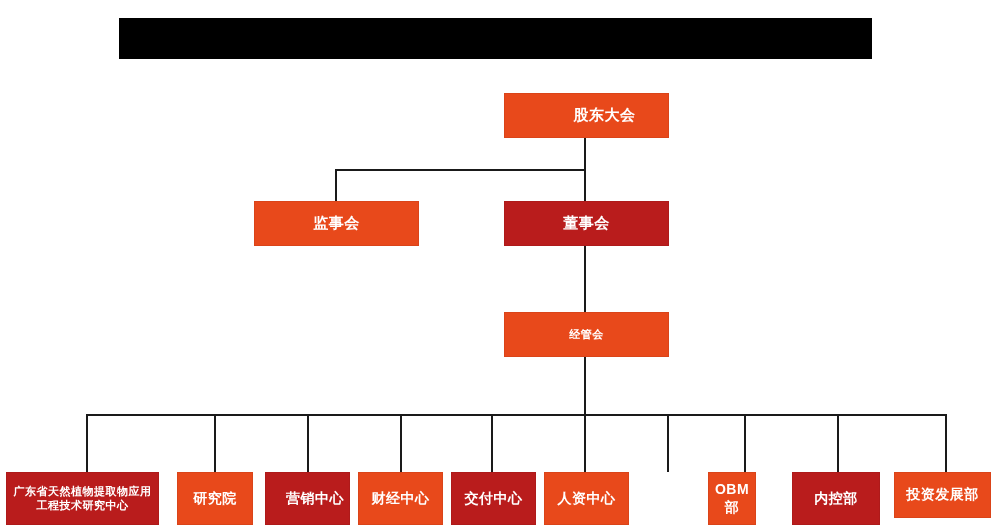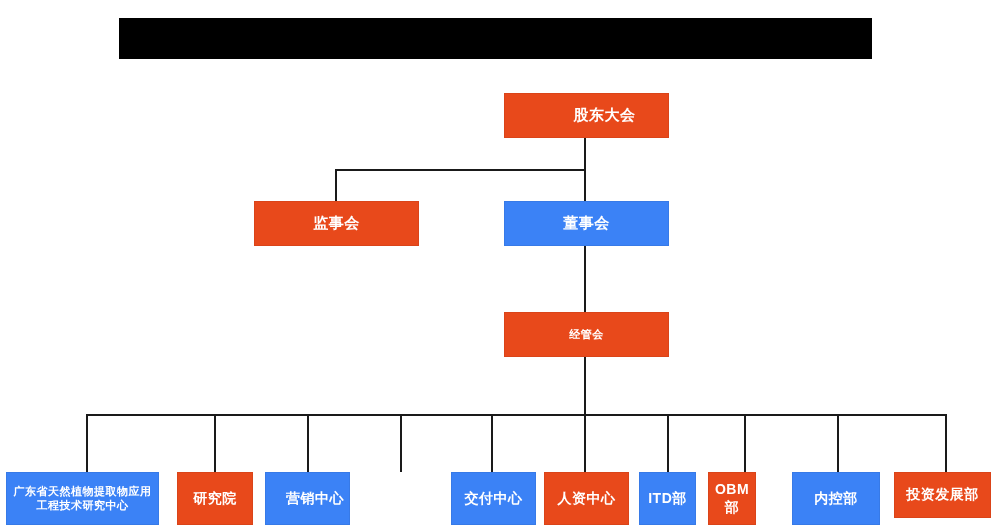--- a/index.html
+++ b/index.html
@@ -41,21 +41,21 @@
     display: flex;
     align-items: center;
     justify-content: center;
     text-align: center;
     color: #ffffff;
     font-weight: bold;
     letter-spacing: 0.5px;
     border: 1px solid rgba(0,0,0,0.06);
   }
   .node.dark   { background: #E8491B; }
-  .node.light  { background: #3b82f6; }
+  .node.light  { background: #b91c1c; }
 
   .node .label {
     display: block;
     padding: 0 4px;
     line-height: 1.25;
   }
   
   .tier-1 { font-size: 15px; padding-left: 36px; }
   .tier-2 { font-size: 15px; }
   .tier-3 { font-size: 11px; }
@@ -121,28 +121,28 @@
 
   <div class="node light tier-4 small" style="left:6px; top:472px; width:153px; height:53px;">
     <span class="label">广东省天然植物提取物应用工程技术研究中心</span>
   </div>
   <div class="node dark tier-4" style="left:177px; top:472px; width:76px; height:53px;">
     <span class="label">研究院</span>
   </div>
   <div class="node light tier-4" style="left:265px; top:472px; width:85px; height:53px;padding-left:15px;">
     <span class="label">营销中心</span>
   </div>
+  <div class="node dark tier-4" style="left:358px; top:472px; width:85px; height:53px;">
+    <span class="label">财经中心</span>
+  </div>
   <div class="node light tier-4" style="left:451px; top:472px; width:85px; height:53px;">
     <span class="label">交付中心</span>
   </div>
   <div class="node dark tier-4" style="left:544px; top:472px; width:85px; height:53px;">
     <span class="label">人资中心</span>
-  </div>
-  <div class="node light tier-4" style="left:639px; top:472px; width:57px; height:53px;">
-    <span class="label">ITD部</span>
   </div>
   <div class="node dark tier-4" style="left:708px; top:472px; width:48px; height:53px;">
     <span class="label">OBM部</span>
   </div>
   <div class="node light tier-4" style="left:792px; top:472px; width:88px; height:53px;">
     <span class="label">内控部</span>
   </div>
   <div class="node dark tier-4" style="left:894px; top:472px; width:97px; height:46px;">
     <span class="label">投资发展部</span>
   </div>

